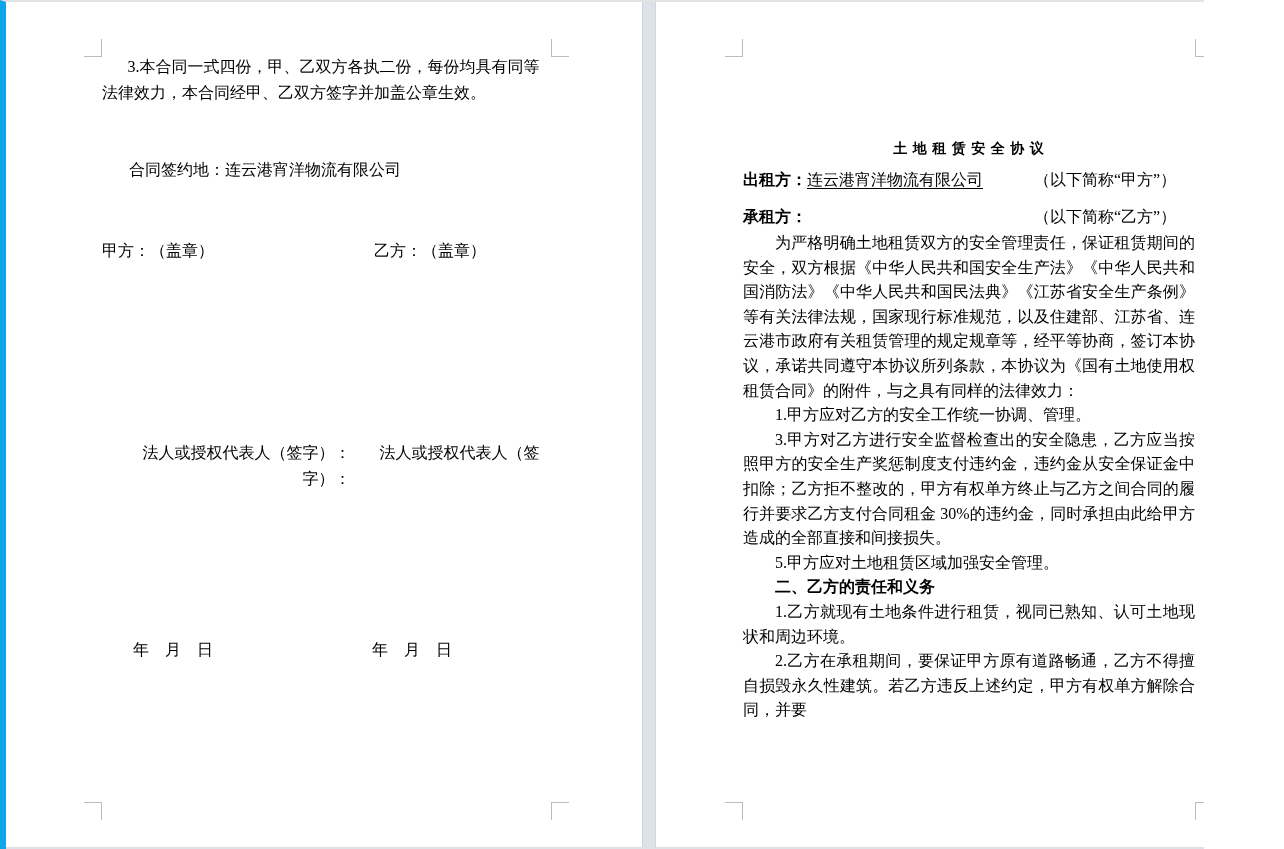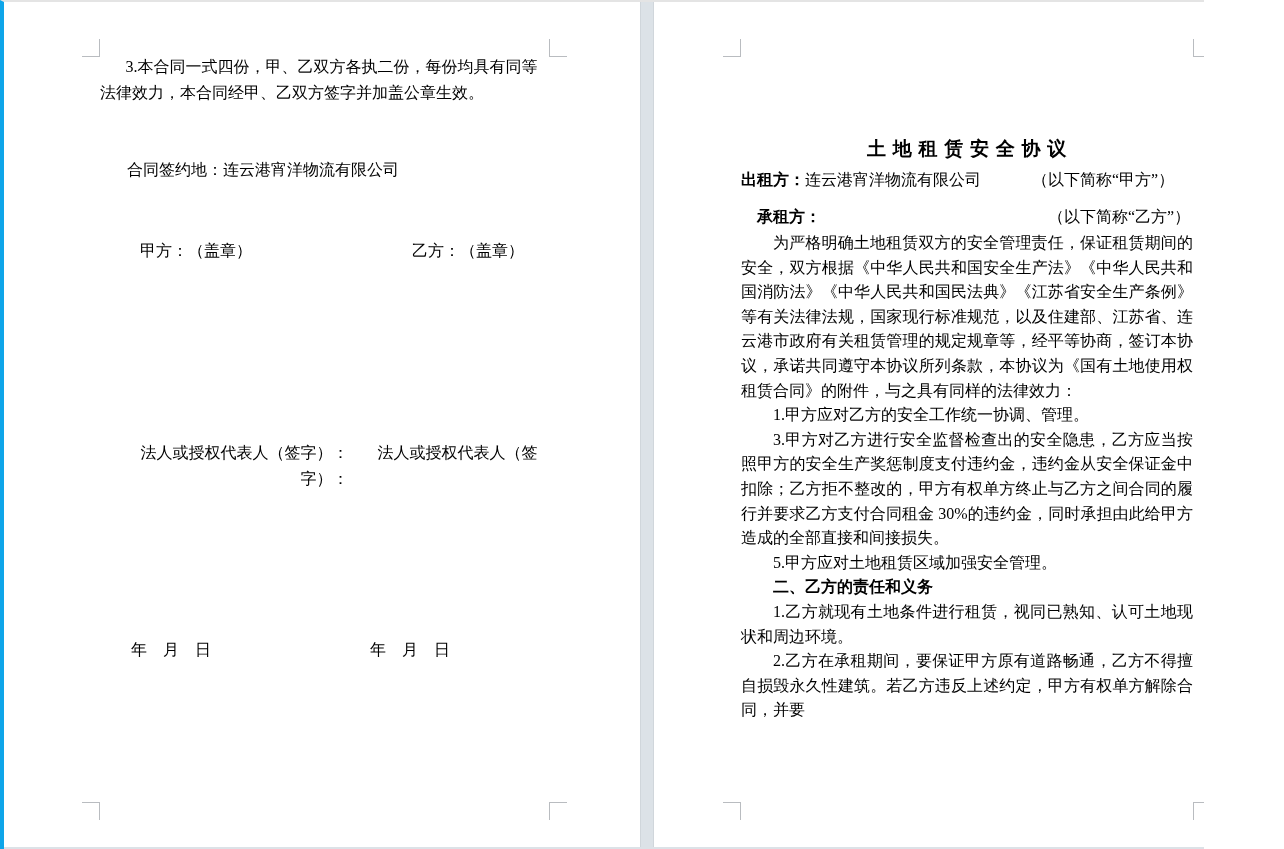--- a/index.html
+++ b/index.html
@@ -1,20 +1,20 @@
 <!DOCTYPE html>
 <html><head>
 <meta charset="utf-8">
 <style>
   * { margin:0; padding:0; box-sizing:border-box; }
   html,body { background:#fff; }
   #app {
     position:relative; width:1204px; height:849px; overflow:hidden;
     background:#ffffff;
-    border-top:2px solid #e4e4e4; border-left:4px solid #0ea5e9;
+    border-top:2px solid #e4e4e4; border-left:6px solid #0ea5e9;
     font-family:"Liberation Serif","DejaVu Serif",serif;
     color:#000;
   }
   .page { position:absolute; top:0; height:845px; background:#ffffff; }
   #page-left  { left:0;   width:636px; }
   #page-right { left:650px; width:634px; }
   .page-gap-v {
     position:absolute; left:636px; top:0; width:14px; height:845px;
     background:#dce2e7; border-left:1px solid #d0d6db; border-right:1px solid #d0d6db;
   }
@@ -29,27 +29,27 @@
   .crop.bl { border-right:1px solid #b9bcc0; border-top:1px solid #b9bcc0; }
   .crop.br { border-left:1px solid #b9bcc0;  border-top:1px solid #b9bcc0; }
 
   
   .lp-block { position:absolute; left:96px; width:449px; font-size:16px; line-height:26px; }
   .indent16 { text-indent:1.6em; }
   .two-col span.col1 { display:inline-block; }
   
   .rp-title {
     position:absolute; left:87px; top:136px; width:452px;
-    text-align:center; font-weight:bold; font-size:19px; line-height:22px;
+    text-align:center; font-weight:bold; font-size:14px; line-height:22px;
     letter-spacing:1px;
   }
   .rp-row { position:absolute; left:87px; width:452px; font-size:16px; line-height:20px; }
   .rp-row .alias { position:absolute; left:291px; top:0; font-weight:normal; }
   .party-label { font-weight:bold; }
-  .uline { text-underline-offset:3px;margin-top:30px; }
+  .uline { text-decoration:underline; text-underline-offset:3px;margin-top:30px; }
   .rp-body {
     position:absolute; left:87px; top:229px; width:452px;
     font-size:16px; line-height:24.6px; text-align:justify;
   }
   .rp-body p { text-indent:2em; }
   .rp-body p.hd { font-weight:bold; }
 </style>
 </head>
 <body>
 
@@ -59,21 +59,21 @@
     <div class="crop tl" style="left:78px;  top:37px;"></div>
     <div class="crop tr" style="left:545px; top:37px;"></div>
     <div class="crop bl" style="left:78px;  top:800px;"></div>
     <div class="crop br" style="left:545px; top:800px;"></div>
 
     <div class="lp-block indent16" style="top:52px;">3.本合同一式四份，甲、乙双方各执二份，每份均具有同等法律效力，本合同经甲、乙双方签字并加盖公章生效。</div>
 
     <div class="lp-block" style="top:128px; padding-left:27px;margin-top:27px;">合同签约地：连云港宵洋物流有限公司</div>
 
     <div class="lp-block two-col" style="top:236px;">
-      <span class="col1" style="width:272px;margin-left:40px;">甲方：（盖章）</span><span>乙方：（盖章）</span>
+      <span class="col1" style="width:272px;">甲方：（盖章）</span><span>乙方：（盖章）</span>
     </div>
 
     <div class="lp-block two-col" style="top:438px;text-align:center;">
       <span class="col1" style="width:266px;">法人或授权代表人（签字）：</span><span>法人或授权代表人（签字）：</span>
     </div>
 
     <div class="lp-block two-col" style="top:635px;">
       <span class="col1" style="width:270px; padding-left:31px;">年　月　日</span><span>年　月　日</span>
     </div>
   </div>
@@ -86,21 +86,21 @@
     <div class="crop bl" style="left:69px;  top:800px;"></div>
     <div class="crop br" style="left:539px; top:800px;"></div>
 
     <div class="rp-title">土 地 租 赁 安 全 协 议</div>
 
     <div class="rp-row" style="top:168px;">
       <span class="party-label">出租方：</span><span class="uline">连云港宵洋物流有限公司</span>
       <span class="alias">（以下简称“甲方”）</span>
     </div>
 
-    <div class="rp-row" style="top:205px;margin-left:16px;">
+    <div class="rp-row" style="top:205px;">
       <span class="party-label">承租方：</span>
       <span class="alias">（以下简称“乙方”）</span>
     </div>
 
     <div class="rp-body">
       <p>为严格明确土地租赁双方的安全管理责任，保证租赁期间的安全，双方根据《中华人民共和国安全生产法》《中华人民共和国消防法》《中华人民共和国民法典》《江苏省安全生产条例》等有关法律法规，国家现行标准规范，以及住建部、江苏省、连云港市政府有关租赁管理的规定规章等，经平等协商，签订本协议，承诺共同遵守本协议所列条款，本协议为《国有土地使用权租赁合同》的附件，与之具有同样的法律效力：</p>
       <p>1.甲方应对乙方的安全工作统一协调、管理。</p>
       <p>3.甲方对乙方进行安全监督检查出的安全隐患，乙方应当按照甲方的安全生产奖惩制度支付违约金，违约金从安全保证金中扣除；乙方拒不整改的，甲方有权单方终止与乙方之间合同的履行并要求乙方支付合同租金 30%的违约金，同时承担由此给甲方造成的全部直接和间接损失。</p>
       <p>5.甲方应对土地租赁区域加强安全管理。</p>
       <p class="hd">二、乙方的责任和义务</p>

